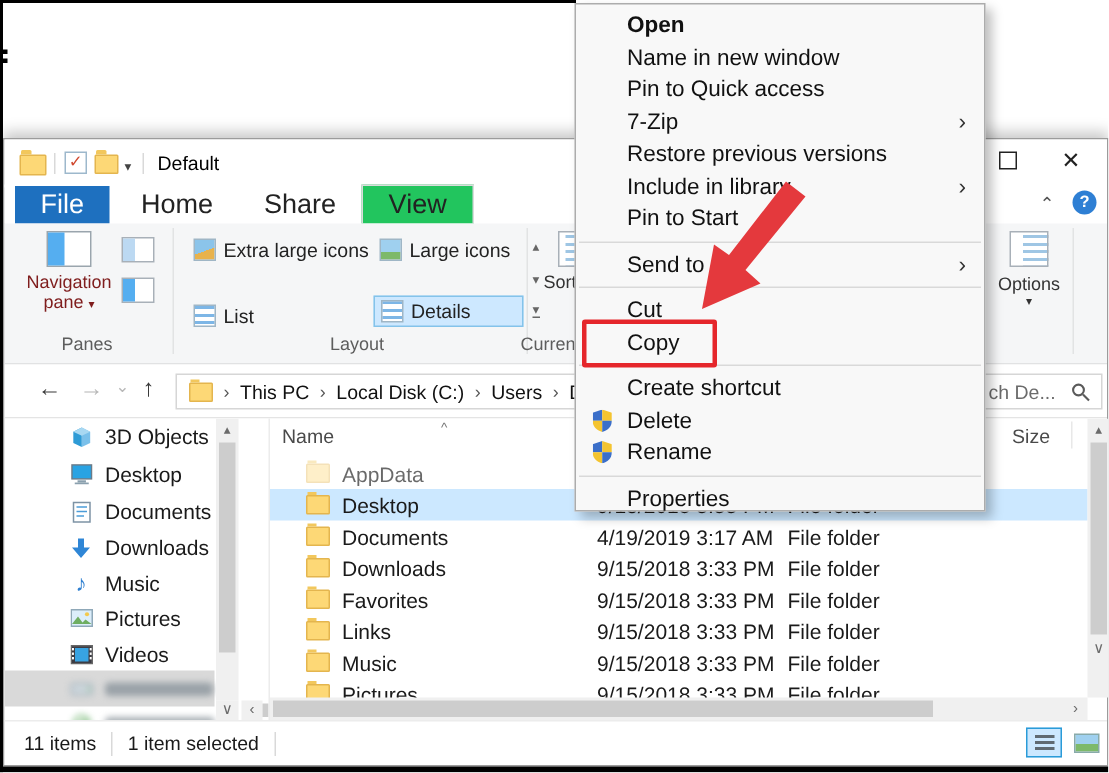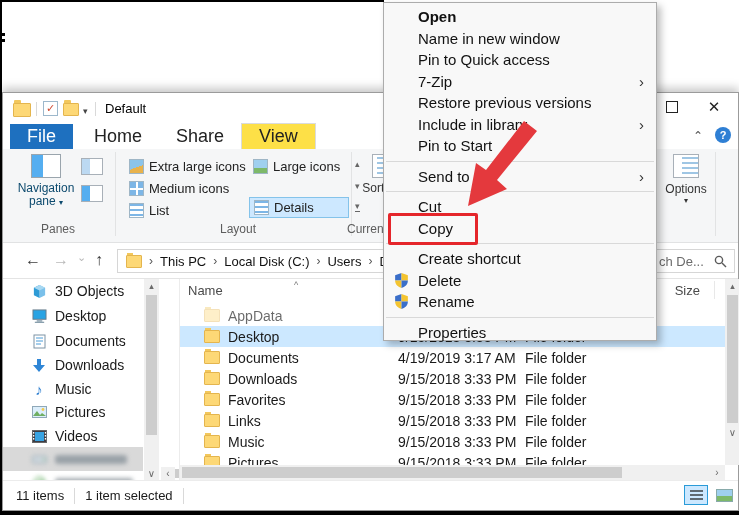--- a/index.html
+++ b/index.html
@@ -24,33 +24,33 @@
   .qat-check{width:13px;height:13px;border:1px solid #9db8cc;background:#fff;color:#d0482f;font-size:11px;line-height:12px;text-align:center;font-weight:bold;}
   .qat-caret{font-size:9px;color:#444;}
   .title-text{font-size:13px;color:#000;}
   .winbtn{width:26px;height:24px;display:flex;align-items:center;justify-content:center;color:#222;}
   .maxbox{width:10px;height:10px;border:1.5px solid #222;}
   .closex{font-size:15px;}
   
   .tabs{left:0;top:30px;width:100%;height:26px;background:#fff;display:flex;align-items:flex-end;padding-left:7px;box-sizing:border-box;}
   .tab{height:25px;display:flex;align-items:center;padding:0 17px;font-size:18px;color:#222;}
   .tab-file{background:#1e70bf;color:#fff;margin-right:4px;}
-  .tab-view{background:#fde047;border:1px solid #dadbdc;border-bottom:none;}
+  .tab-view{background:#22c55e;border:1px solid #dadbdc;border-bottom:none;}
   .ribbon-collapse{font-size:12px;color:#555;}
   .helpbtn{width:16px;height:16px;border-radius:50%;background:#2e7fd4;color:#fff;font-size:11px;font-weight:bold;
            display:flex;align-items:center;justify-content:center;}
   
   .ribbon{left:0;top:56px;width:100%;height:94px;background:#f5f6f7;border-bottom:1px solid #e1e2e3;box-sizing:border-box;}
   .group-sep{width:1px;height:84px;background:#e2e3e4;top:3px;}
   .group-label{font-size:12px;color:#5d5d5d;text-align:center;top:73px;}
   .navpane-icon{width:30px;height:24px;border:1px solid #9aa5ad;background:#fff;box-sizing:border-box;}
   .navpane-icon .half{width:11px;height:100%;background:#55aef0;}
   .npane-small{width:22px;height:17px;border:1px solid #a8b0b8;background:#fff;box-sizing:border-box;display:flex;}
   .npane-small .l{width:8px;height:100%;background:#bcd9f2;}
-  .nav-label{font-size:12px;color:#0c4a6e;text-align:center;line-height:13px;}
+  .nav-label{font-size:12px;color:#7f1d1d;text-align:center;line-height:13px;}
   .lay-item{display:flex;align-items:center;gap:5px;font-size:13px;color:#222;height:21px;}
   .lay-sel{background:#cde8ff;border:1px solid #84c3ea;box-sizing:border-box;}
   .ic15{width:15px;height:15px;border:1px solid #9fb6c6;box-sizing:border-box;flex:none;}
   .ic-photo{background:linear-gradient(160deg,#8bc4ea 55%,#e8b24c 55%);}
   .ic-photo2{background:linear-gradient(180deg,#9fd0ef 60%,#7db96a 60%);}
   .ic-grid{background:#7db6e6;background-image:linear-gradient(to right,transparent 6px,#fff 6px,#fff 8px,transparent 8px),linear-gradient(to bottom,transparent 6px,#fff 6px,#fff 8px,transparent 8px);}
   .ic-grid-sm{background:#7db6e6;background-image:linear-gradient(to right,transparent 3px,#fff 3px,#fff 4px,transparent 4px,transparent 8px,#fff 8px,#fff 9px,transparent 9px),linear-gradient(to bottom,transparent 3px,#fff 3px,#fff 4px,transparent 4px,transparent 8px,#fff 8px,#fff 9px,transparent 9px);}
   .ic-rows{background:repeating-linear-gradient(to bottom,#7db6e6 0 2px,#fff 2px 5px);}
   .scroll-gl{font-size:9px;color:#666;line-height:10px;}
   .bigicon{width:26px;height:24px;border:1px solid #a8b0b8;background:#fff;
@@ -63,21 +63,21 @@
   .navglyph.dis{color:#b8b8b8;}
   .crumbbox{left:114px;top:6px;width:537px;height:24px;border:1px solid #d6d6d6;background:#fff;box-sizing:border-box;
             display:flex;align-items:center;gap:4px;padding-left:8px;font-size:13px;color:#111;}
   .crumb-sep{color:#555;font-size:12px;padding:0 3px;}
   .folder13{width:14px;height:11px;background:#fdd876;border:1px solid #e4b54e;border-radius:1px;position:relative;flex:none;}
   .folder13:before{content:"";position:absolute;top:-3px;left:0;width:6px;height:2px;background:#f2c75c;}
   .searchbox{left:638px;top:6px;width:94px;height:24px;border:1px solid #d6d6d6;background:#fff;box-sizing:border-box;
              display:flex;align-items:center;font-size:13px;color:#6b6b6b;padding-left:17px;}
   
   .main{left:0;top:186px;width:100%;height:201px;background:#fff;}
-  .sidebar-item{position:absolute;left:0;width:140px;height:24px;display:flex;align-items:center;gap:8px;padding-left:28px;
+  .sidebar-item{position:absolute;left:0;width:140px;height:24px;display:flex;align-items:center;gap:8px;padding-left:43px;
                 box-sizing:border-box;font-size:14px;color:#1a1a1a;}
   .sideicon{width:16px;height:16px;flex:none;display:flex;align-items:center;justify-content:center;}
   .blurblob{filter:blur(2px);}
   .splitter{left:176px;top:0;width:1px;height:201px;background:#ececec;}
   .hdr{position:absolute;top:0;height:22px;display:flex;align-items:center;font-size:13px;color:#4a4a4a;}
   .hdr-sep{position:absolute;top:2px;width:1px;height:18px;background:#e8e8e8;}
   .sortcaret{position:absolute;font-size:9px;color:#777;}
   .frow{position:absolute;left:177px;width:545px;height:21px;display:flex;align-items:center;font-size:14px;color:#1a1a1a;}
   .frow.sel{background:#cce8ff;}
   .fname{display:flex;align-items:center;gap:8px;padding-left:24px;width:218px;box-sizing:border-box;}
@@ -166,24 +166,20 @@
       <div class="abs group-sep" style="left:112px;"></div>
 
       <div class="abs lay-item" style="left:126px;top:7px;">
         <div class="ic15 ic-photo"></div>
         <span>Extra large icons</span>
       </div>
       <div class="abs lay-item" style="left:250px;top:7px;">
         <div class="ic15 ic-photo2"></div>
         <span>Large icons</span>
       </div>
-      <div class="abs lay-item" style="left:126px;top:29px;">
-        <div class="ic15 ic-grid"></div>
-        <span>Medium icons</span>
-      </div>
       <div class="abs lay-item" style="left:126px;top:51px;">
         <div class="ic15 ic-rows"></div>
         <span>List</span>
       </div>
       <div class="abs lay-item lay-sel" style="left:246px;top:48px;width:100px;padding-left:4px;">
         <div class="ic15 ic-rows"></div>
         <span>Details</span>
       </div>
       <div class="abs scroll-gl" style="left:352px;top:10px;">▴</div>
       <div class="abs scroll-gl" style="left:352px;top:32px;">▾</div>

